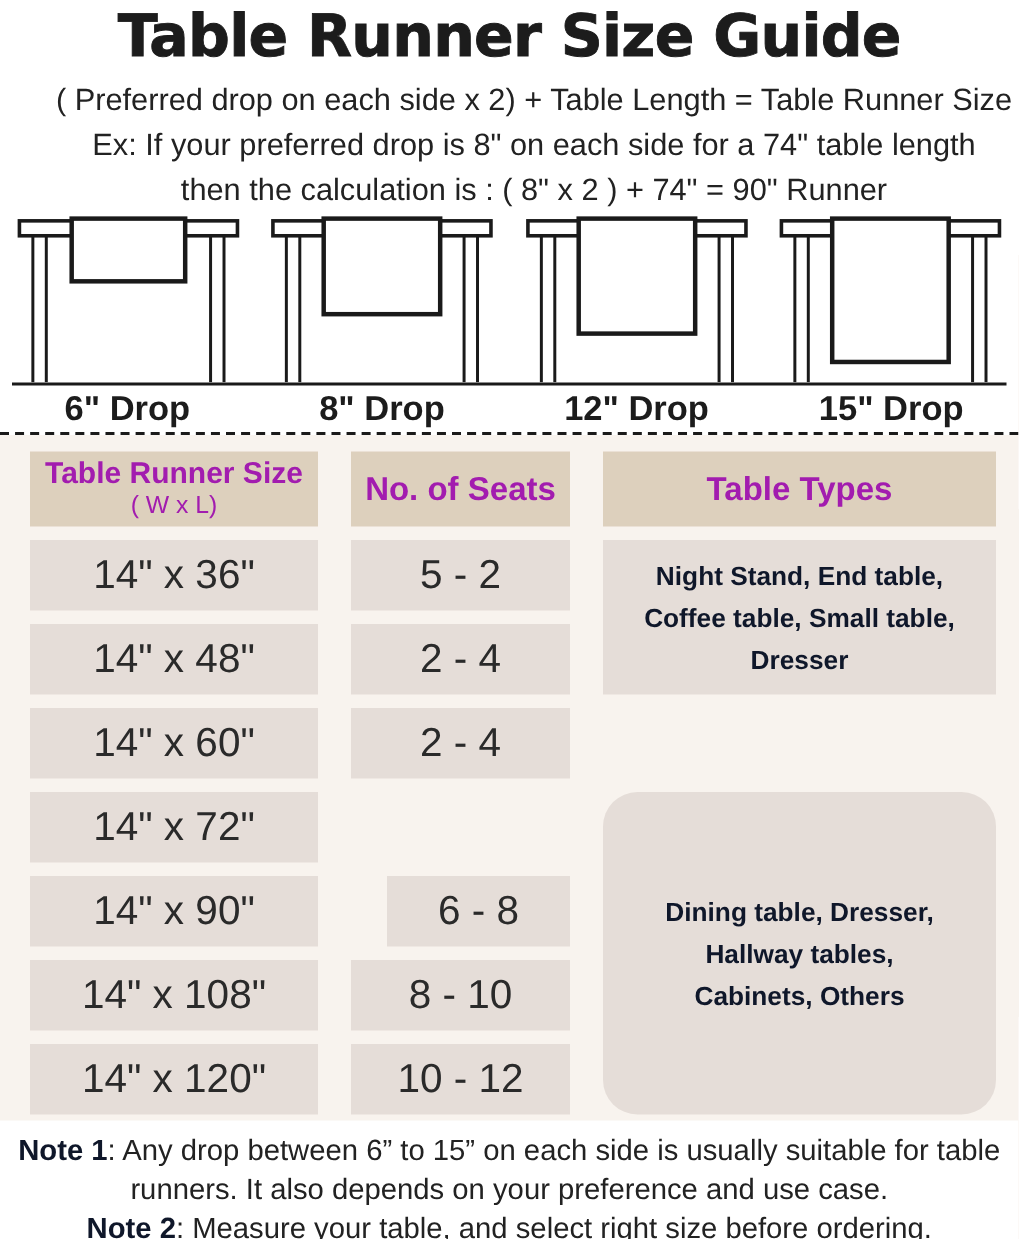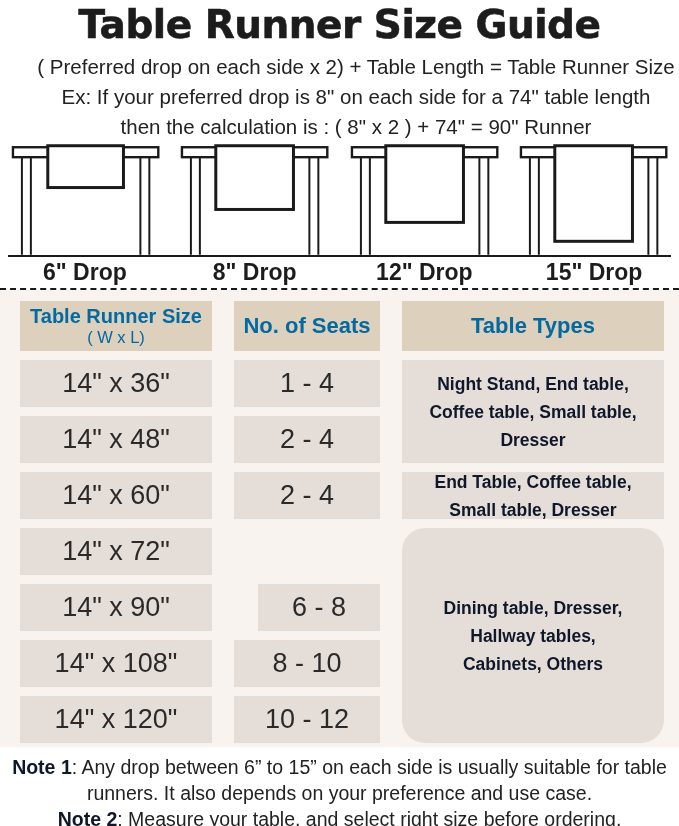--- a/index.html
+++ b/index.html
@@ -57,21 +57,21 @@
     row-gap:9px;
   }
   .cell{
     background:var(--data-cell-bg);
     display:flex;align-items:center;justify-content:center;
     font-size:27px;color:#2a2a2a;
   }
   .hcell{
     background:var(--header-cell-bg);
     display:flex;flex-direction:column;align-items:center;justify-content:center;
-    color:#0369a1;
+    color:#a21caf;
     text-align:right;
   }
   .hcell .h1{font-weight:700;font-size:20px;line-height:23px;}
   .hcell .h2{font-size:16.5px;line-height:19px;}
   .hcell.single{font-weight:700;font-size:22px;}
   .gcell{
     background:var(--data-cell-bg);
     display:flex;align-items:center;justify-content:center;
     text-align:center;font-weight:700;font-size:17.5px;line-height:28px;
     color:#0f172a;
@@ -147,21 +147,21 @@
     <div class="grid">
 
       <div class="hcell" style="grid-column:1;grid-row:1;">
         <span class="h1">Table Runner Size</span>
         <span class="h2">( W x L)</span>
       </div>
       <div class="hcell single" style="grid-column:3;grid-row:1;">Table Types</div>
       <div class="hcell single" style="grid-column:2;grid-row:1;">No. of Seats</div>
 
       <div class="cell" style="grid-column:1;grid-row:2;">14" x 36"</div>
-      <div class="cell" style="grid-column:2;grid-row:2;">1 - 4</div>
+      <div class="cell" style="grid-column:2;grid-row:2;">5 - 2</div>
 
       <div class="cell" style="grid-column:1;grid-row:3;">14" x 48"</div>
       <div class="cell" style="grid-column:2;grid-row:3;">2 - 4</div>
 
       <div class="cell" style="grid-column:1;grid-row:4;">14" x 60"</div>
       <div class="cell" style="grid-column:2;grid-row:4;">2 - 4</div>
 
       <div class="cell" style="grid-column:1;grid-row:5;">14" x 72"</div>
 
       <div class="cell" style="grid-column:1;grid-row:6;">14" x 90"</div>
@@ -169,23 +169,20 @@
 
       <div class="cell" style="grid-column:1;grid-row:7;">14" x 108"</div>
       <div class="cell" style="grid-column:2;grid-row:7;">8 - 10</div>
 
       <div class="cell" style="grid-column:1;grid-row:8;">14" x 120"</div>
       <div class="cell" style="grid-column:2;grid-row:8;">10 - 12</div>
 
       <div class="gcell g1" style="grid-column:3;grid-row:2 / span 2;">
         <span>Night Stand, End table, Coffee table, Small table, Dresser</span>
       </div>
-      <div class="gcell g2" style="grid-column:3;grid-row:4;">
-        <span>End Table, Coffee table, Small table, Dresser</span>
-      </div>
       <div class="gcell g3" style="grid-column:3;grid-row:5 / span 4;border-radius:23px;">
         <span>Dining table, Dresser, Hallway tables, Cabinets, Others</span>
       </div>
 
     </div>
   </div>
 
   <div class="notes">
     <p class="note"><span class="nlabel">Note 1</span><span>: Any drop between 6” to 15” on each side is usually suitable for table runners. It also depends on your preference and use case.</span></p>
     <p class="note"><span class="nlabel">Note 2</span><span>: Measure your table, and select right size before ordering.</span></p>

